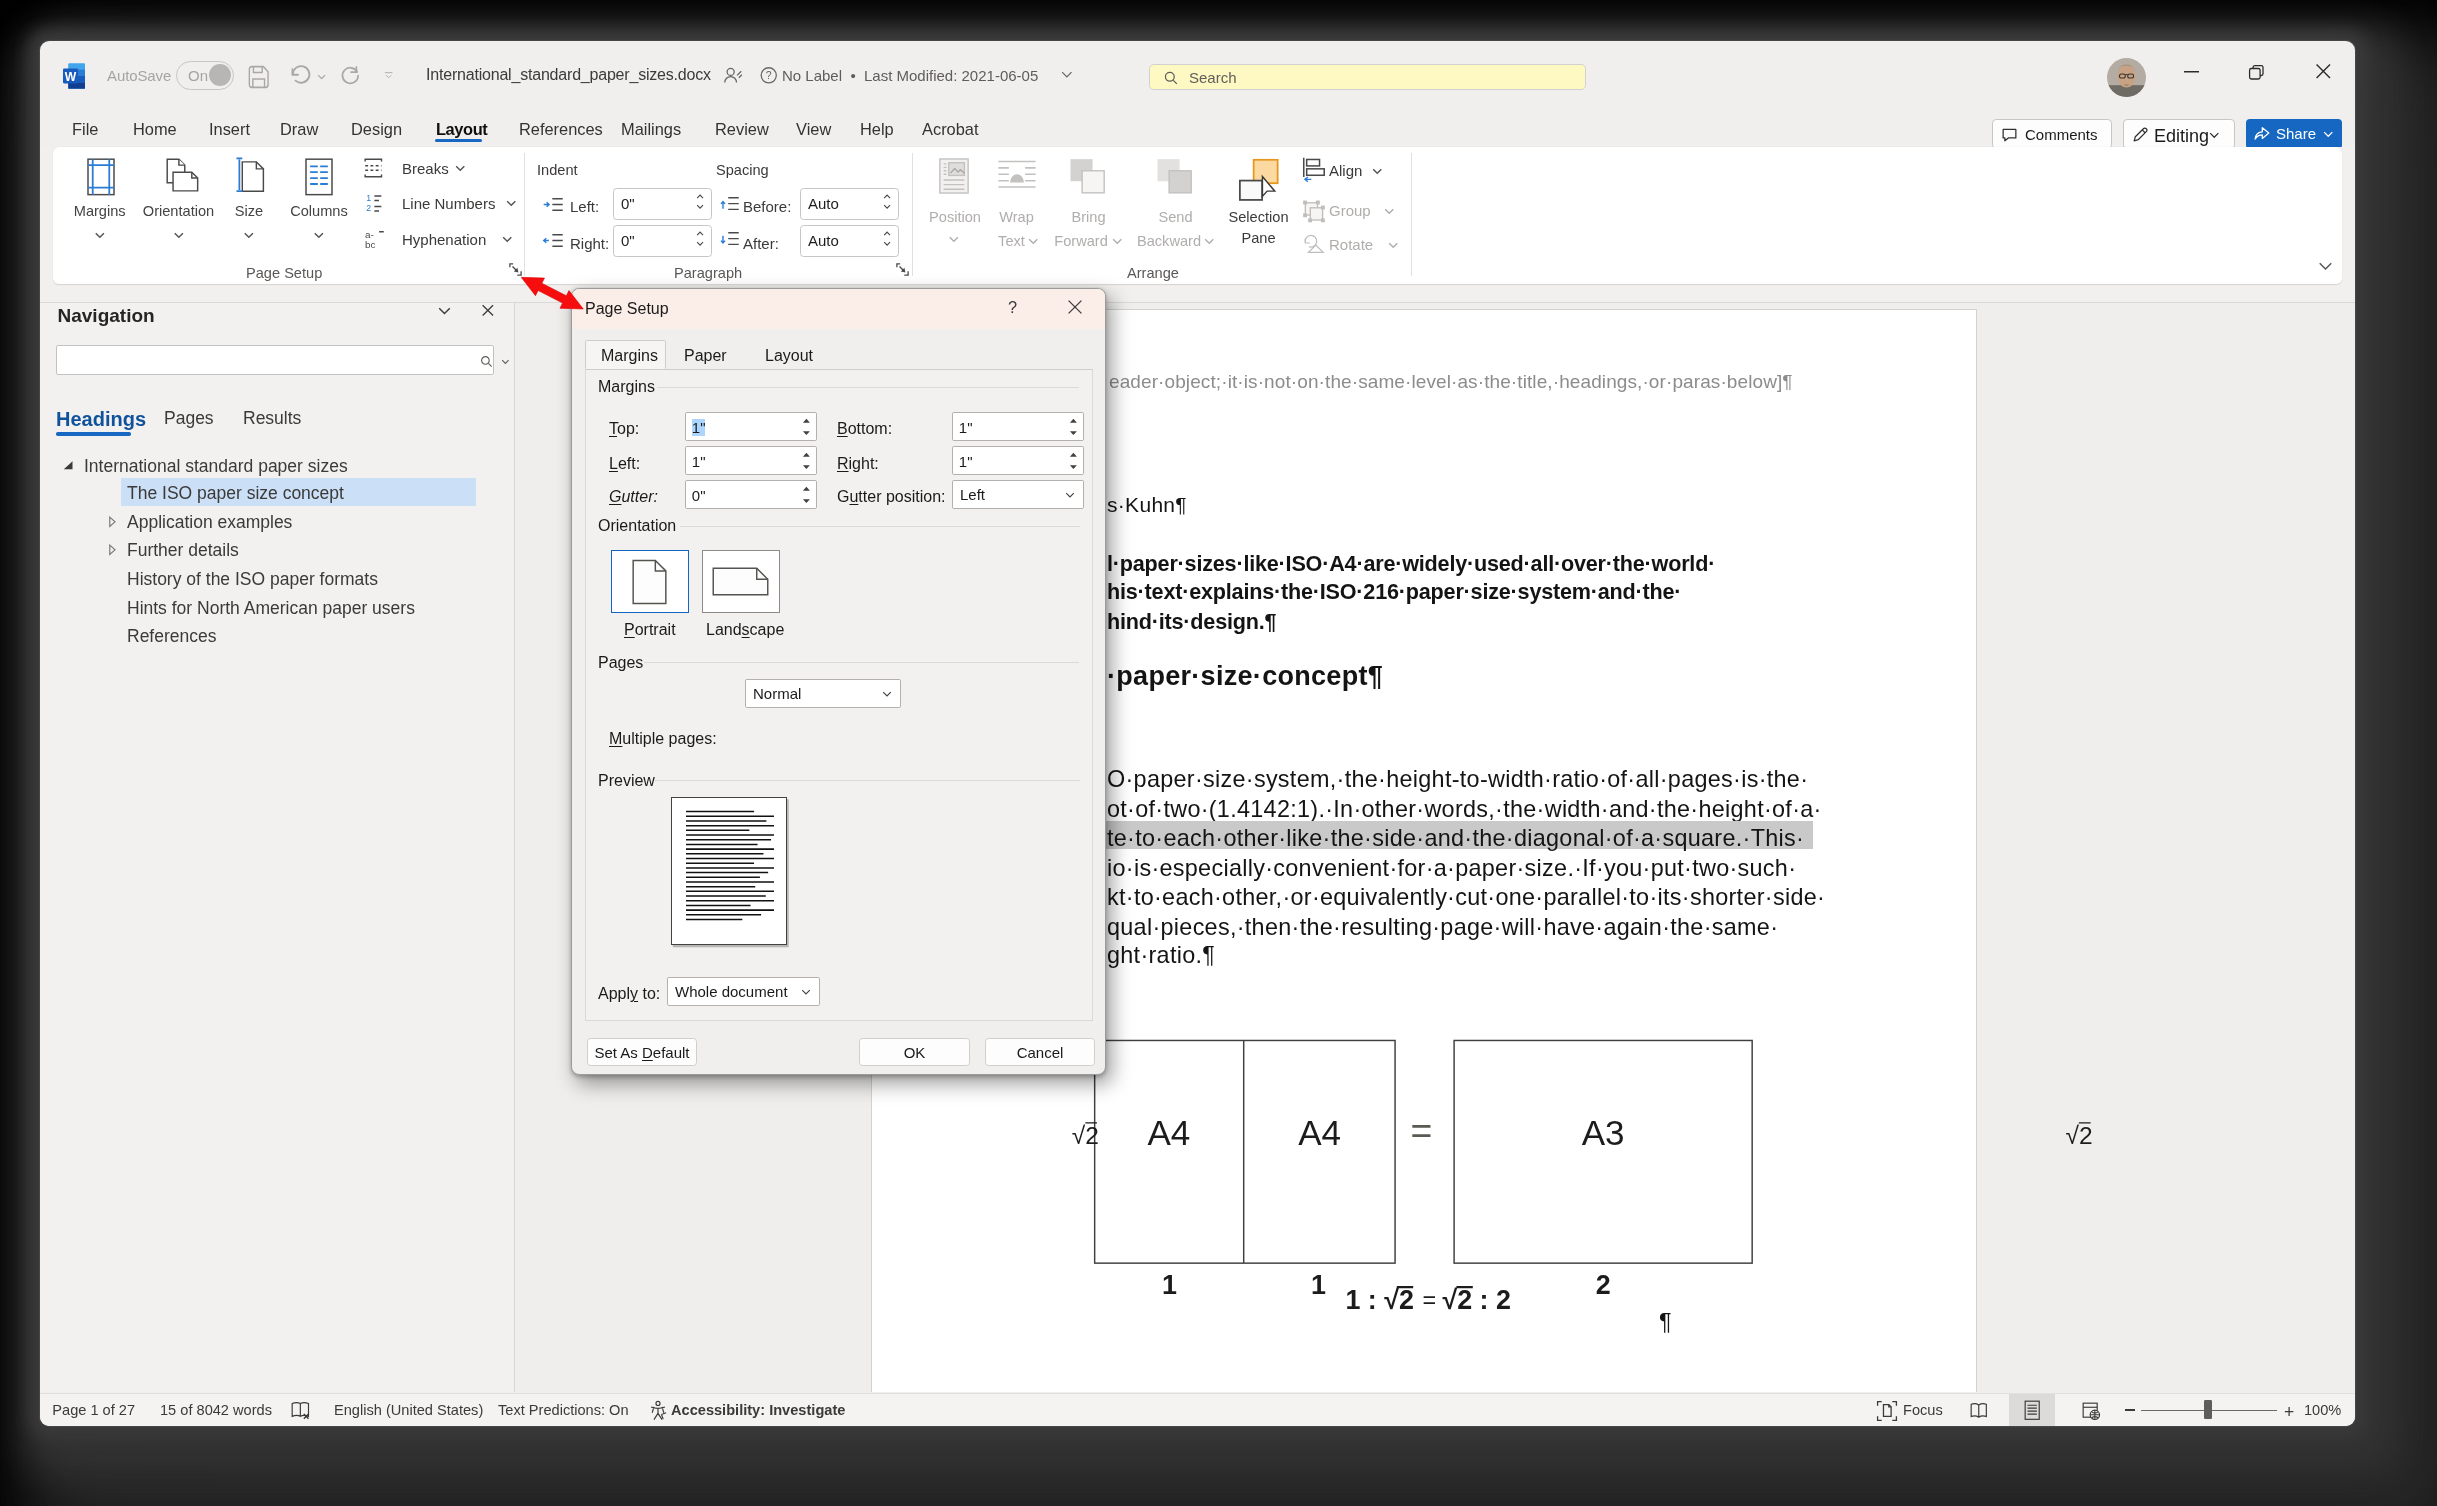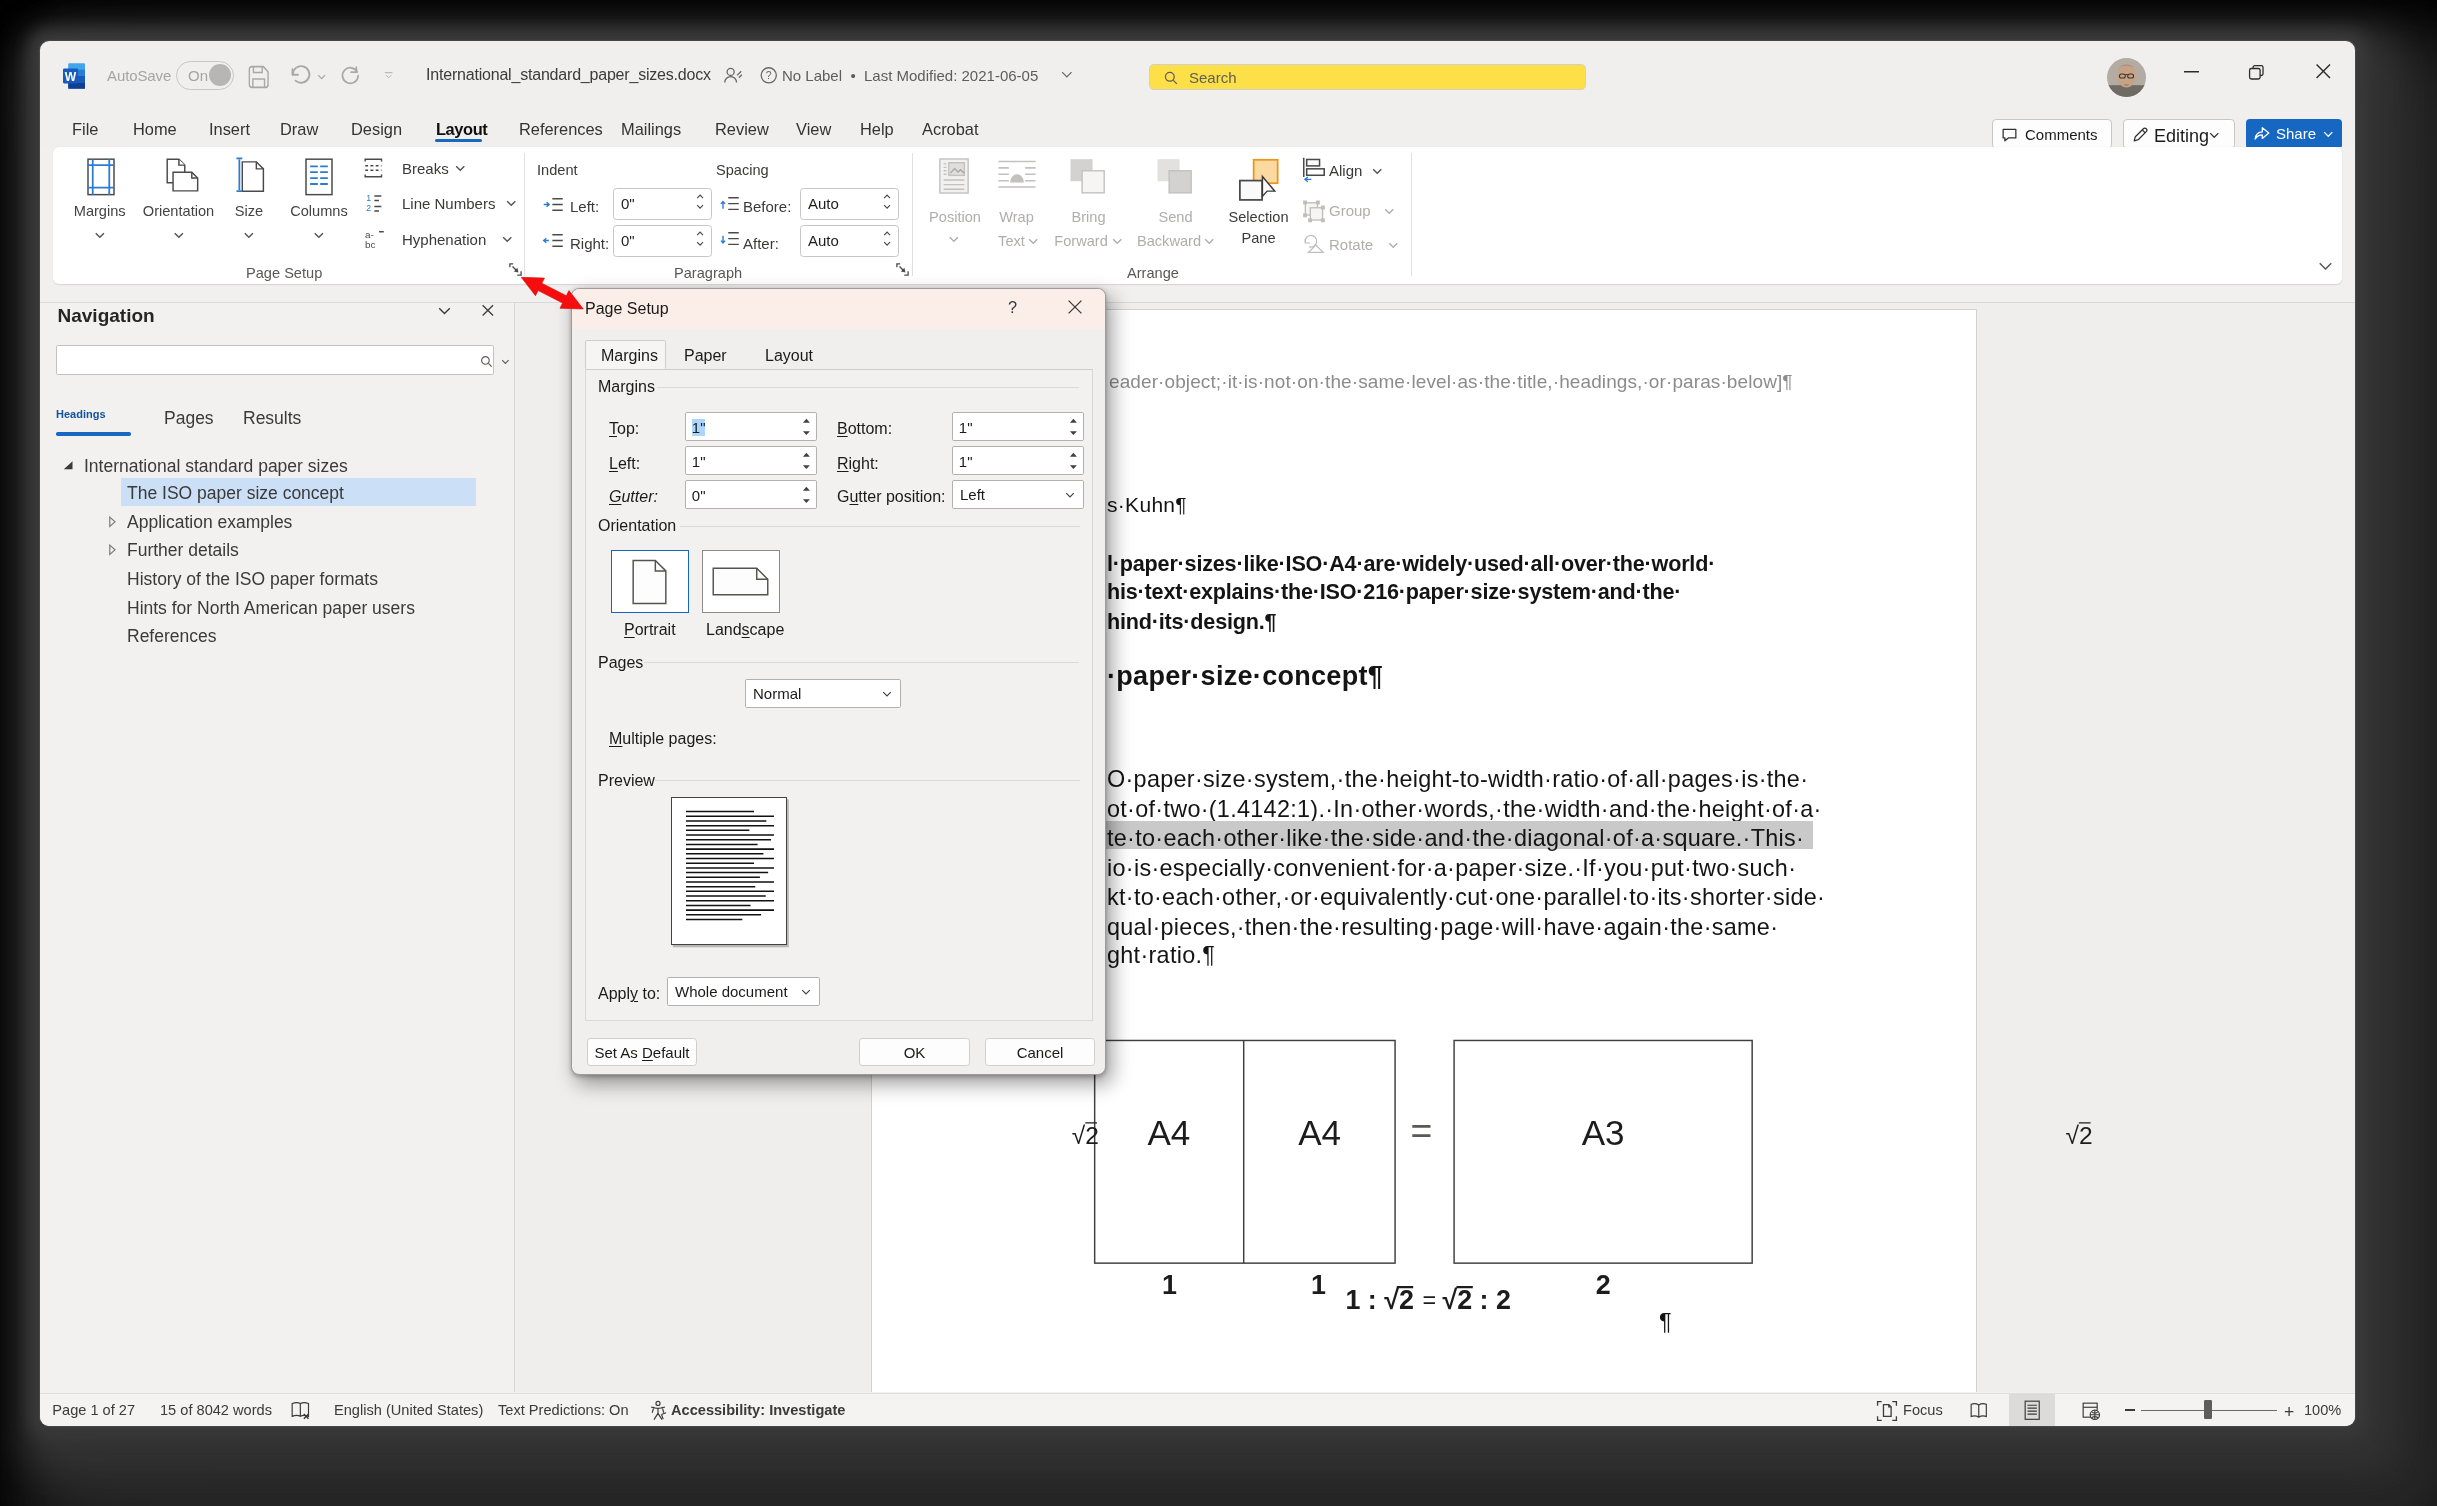--- a/index.html
+++ b/index.html
@@ -102,21 +102,21 @@
 
     <svg class="abs" style="left:720px;top:25px" width="17.5" height="18.7" viewBox="0 0 30 32" stroke="#696763" fill="none" stroke-width="2.2">
       <circle cx="15" cy="16" r="13"></circle>
         <text x="15" y="23" font-size="18" fill="#696763" stroke="none" text-anchor="middle" font-family="Liberation Sans">?</text>
     </svg>
     <div class="abs tbtxt nowrap" style="left:742px;top:34px;transform:translateY(-50%)">No Label&nbsp;&nbsp;•&nbsp;&nbsp;Last Modified: 2021-06-05</div>
     <svg class="abs" style="left:1021px;top:30px" width="11.7" height="7.6" viewBox="0 0 20 13" stroke="#696763" fill="none" stroke-width="2.2">
         <path d="M2 2 l8 8 l8-8"></path>
       </svg>
 
-    <div class="abs" style="left:1109px;top:23px;width:437px;height:26px;background:#fde047;border:0.6px solid #d2d0ce;border-radius:4.7px;text-decoration:underline;">
+    <div class="abs" style="left:1109px;top:23px;width:437px;height:26px;background:#fef9c3;border:0.6px solid #d2d0ce;border-radius:4.7px;text-decoration:underline;">
       <svg class="abs" style="left:14px;top:5.8px" width="14" height="14" viewBox="0 0 24 24" stroke="#605e5c" fill="none" stroke-width="2.2">
         <circle cx="10" cy="10" r="7.5"></circle>
           <path d="M16 16 l6 6"></path>
       </svg>
       <div class="abs" style="left:39px;top:12.3px;transform:translateY(-50%);font-size:15px;color:#605e5c;">Search</div>
     </div>
 
     <svg class="abs" style="left:2067px;top:17px" width="39" height="39" viewBox="0 0 66 66">
       <defs>
           <clipPath id="avc">
@@ -444,21 +444,21 @@
       </svg>
     <div class="abs" style="left:16px;top:42px;width:438px;height:30px;background:#fff;border:0.6px solid #c4c2c0;border-radius:1.8px;">
       <svg class="abs" style="left:423px;top:8.8px" width="13" height="13" viewBox="0 0 24 24" stroke="#5f5d5b" fill="none" stroke-width="2.1">
         <circle cx="10" cy="10" r="7"></circle>
           <path d="M15.5 15.5 l6 6"></path>
       </svg>
       <svg class="abs" style="left:444px;top:13px" width="8.8" height="5.8" viewBox="0 0 15 10" stroke="#5f5d5b" fill="none" stroke-width="2">
           <path d="M2 2 l5.5 5.5 l5.5-5.5"></path>
         </svg>
     </div>
-    <div class="abs nowrap" style="left:16px;top:105px;font-size:11px;font-weight:bold;color:#10529c;">Headings</div>
+    <div class="abs nowrap" style="left:16px;top:105px;font-size:20px;font-weight:bold;color:#10529c;">Headings</div>
     <div class="abs" style="left:16px;top:129px;width:75px;height:3.5px;background:#1668c2;border-radius:1.8px;"></div>
     <div class="abs nowrap" style="left:124px;top:105px;font-size:17.5px;color:#3b3a39;">Pages</div>
     <div class="abs nowrap" style="left:203px;top:105px;font-size:17.5px;color:#3b3a39;">Results</div>
     <svg class="abs" style="left:22px;top:157px" width="11.7" height="10.5" viewBox="0 0 20 18">
         <path d="M18 2 V16 H3 Z" fill="#3b3a39"></path>
       </svg>
     <div class="navrow" style="left:44px;top:153px;">International standard paper sizes</div>
     <div class="abs" style="left:81px;top:175px;width:355px;height:27.5px;background:#cbdff6;"></div>
     <div class="navrow" style="left:87px;top:180px;">The ISO paper size concept</div>
     <svg class="abs" style="left:68px;top:213px" width="8.8" height="11.7" viewBox="0 0 15 20">

